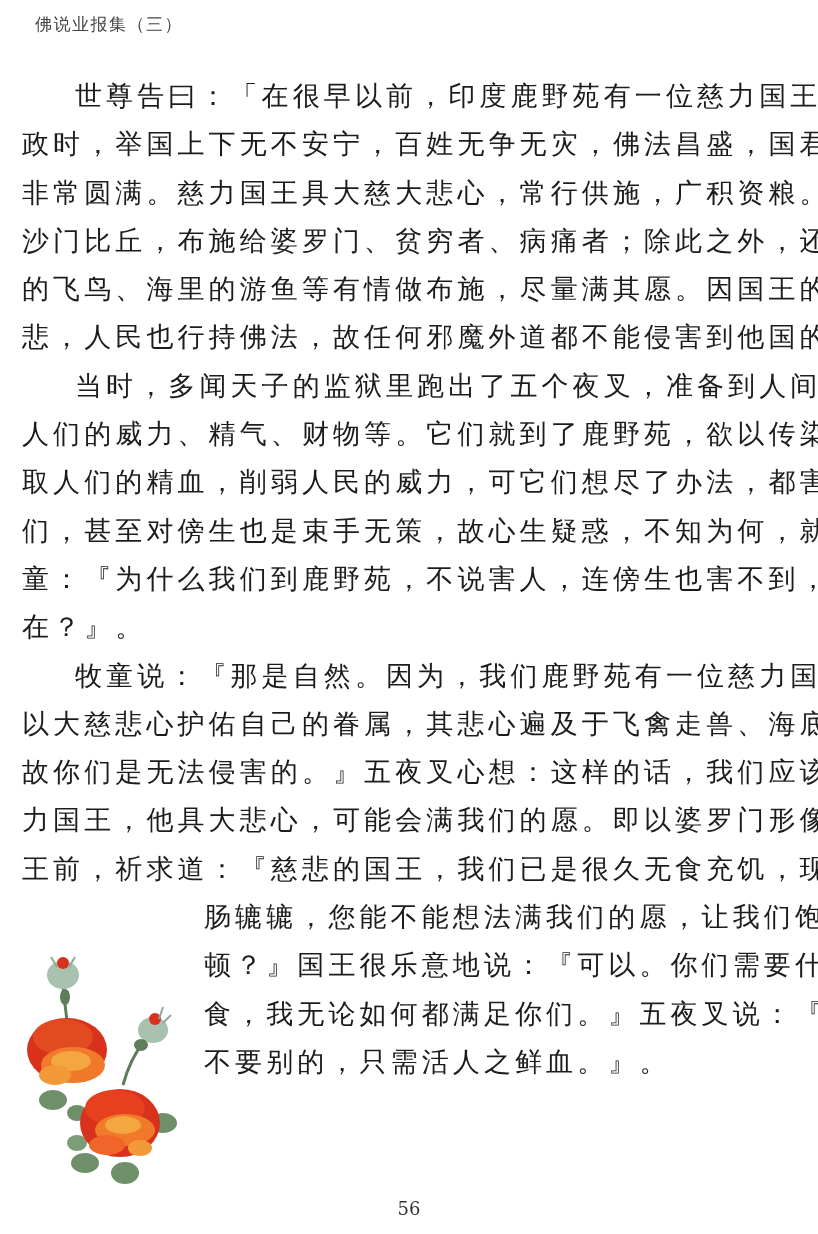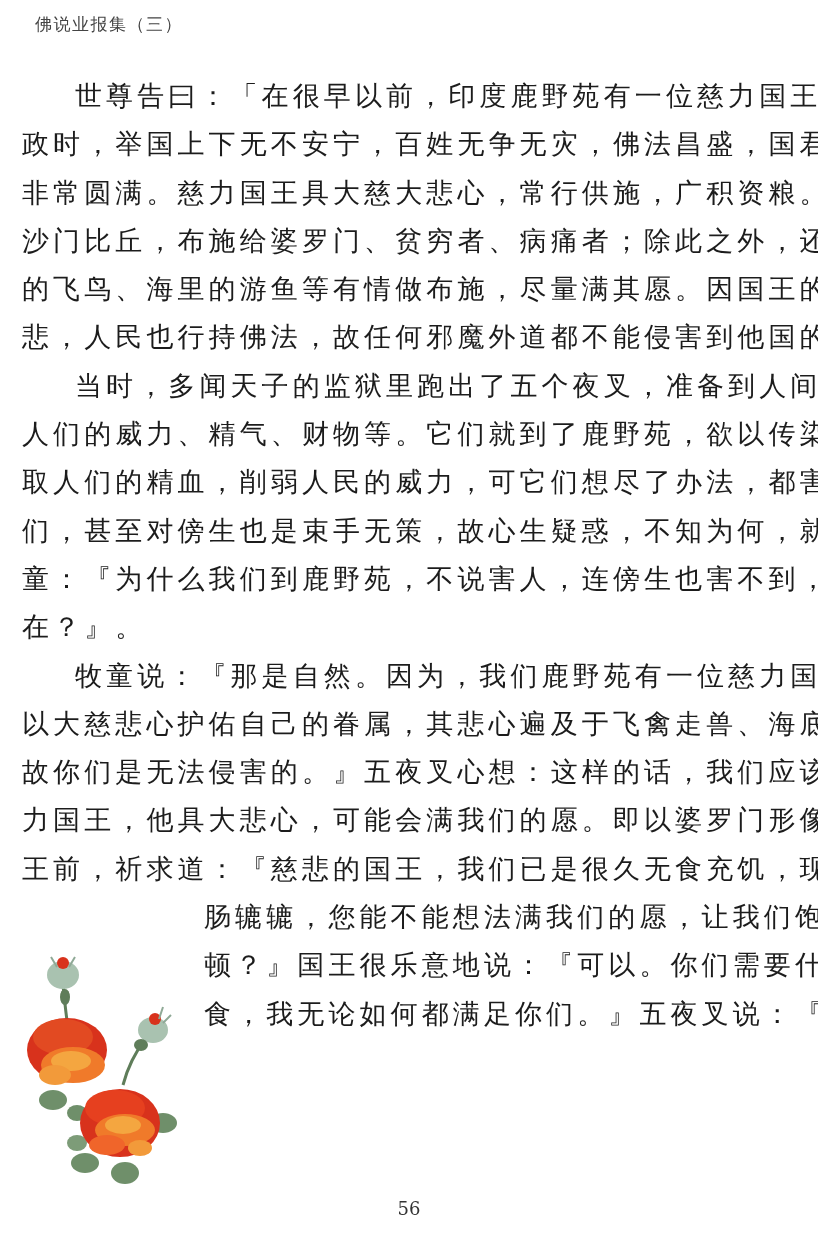--- a/index.html
+++ b/index.html
@@ -80,20 +80,21 @@
   <div class="line">在？』。</div>
 
   <div class="line indent">牧童说：『那是自然。因为，我们鹿野苑有一位慈力国王，他</div>
   <div class="line">以大慈悲心护佑自己的眷属，其悲心遍及于飞禽走兽、海底游鱼，</div>
   <div class="line">故你们是无法侵害的。』五夜叉心想：这样的话，我们应该去找慈</div>
   <div class="line">力国王，他具大悲心，可能会满我们的愿。即以婆罗门形像来到国</div>
   <div class="line">王前，祈求道：『慈悲的国王，我们已是很久无食充饥，现在是饥</div>
   <div class="line narrow">肠辘辘，您能不能想法满我们的愿，让我们饱餐一</div>
   <div class="line narrow">顿？』国王很乐意地说：『可以。你们需要什么饮</div>
   <div class="line narrow">食，我无论如何都满足你们。』五夜叉说：『我们</div>
+  <div class="line narrow">不要别的，只需活人之鲜血。』。</div>
 </div>
 
 <svg class="flower" viewBox="0 0 170 240" xmlns="http://www.w3.org/2000/svg">
 
   <path d="M48 40 C50 60, 52 80, 55 95" stroke="#5f7d5a" stroke-width="3" fill="none"></path>
   <path d="M130 95 C118 110, 112 125, 108 140" stroke="#5f7d5a" stroke-width="3" fill="none"></path>
 
   <g>
     <ellipse cx="48" cy="30" rx="16" ry="14" fill="#a9c2b0"></ellipse>
     <ellipse cx="48" cy="18" rx="6" ry="6" fill="#d8321c"></ellipse>

